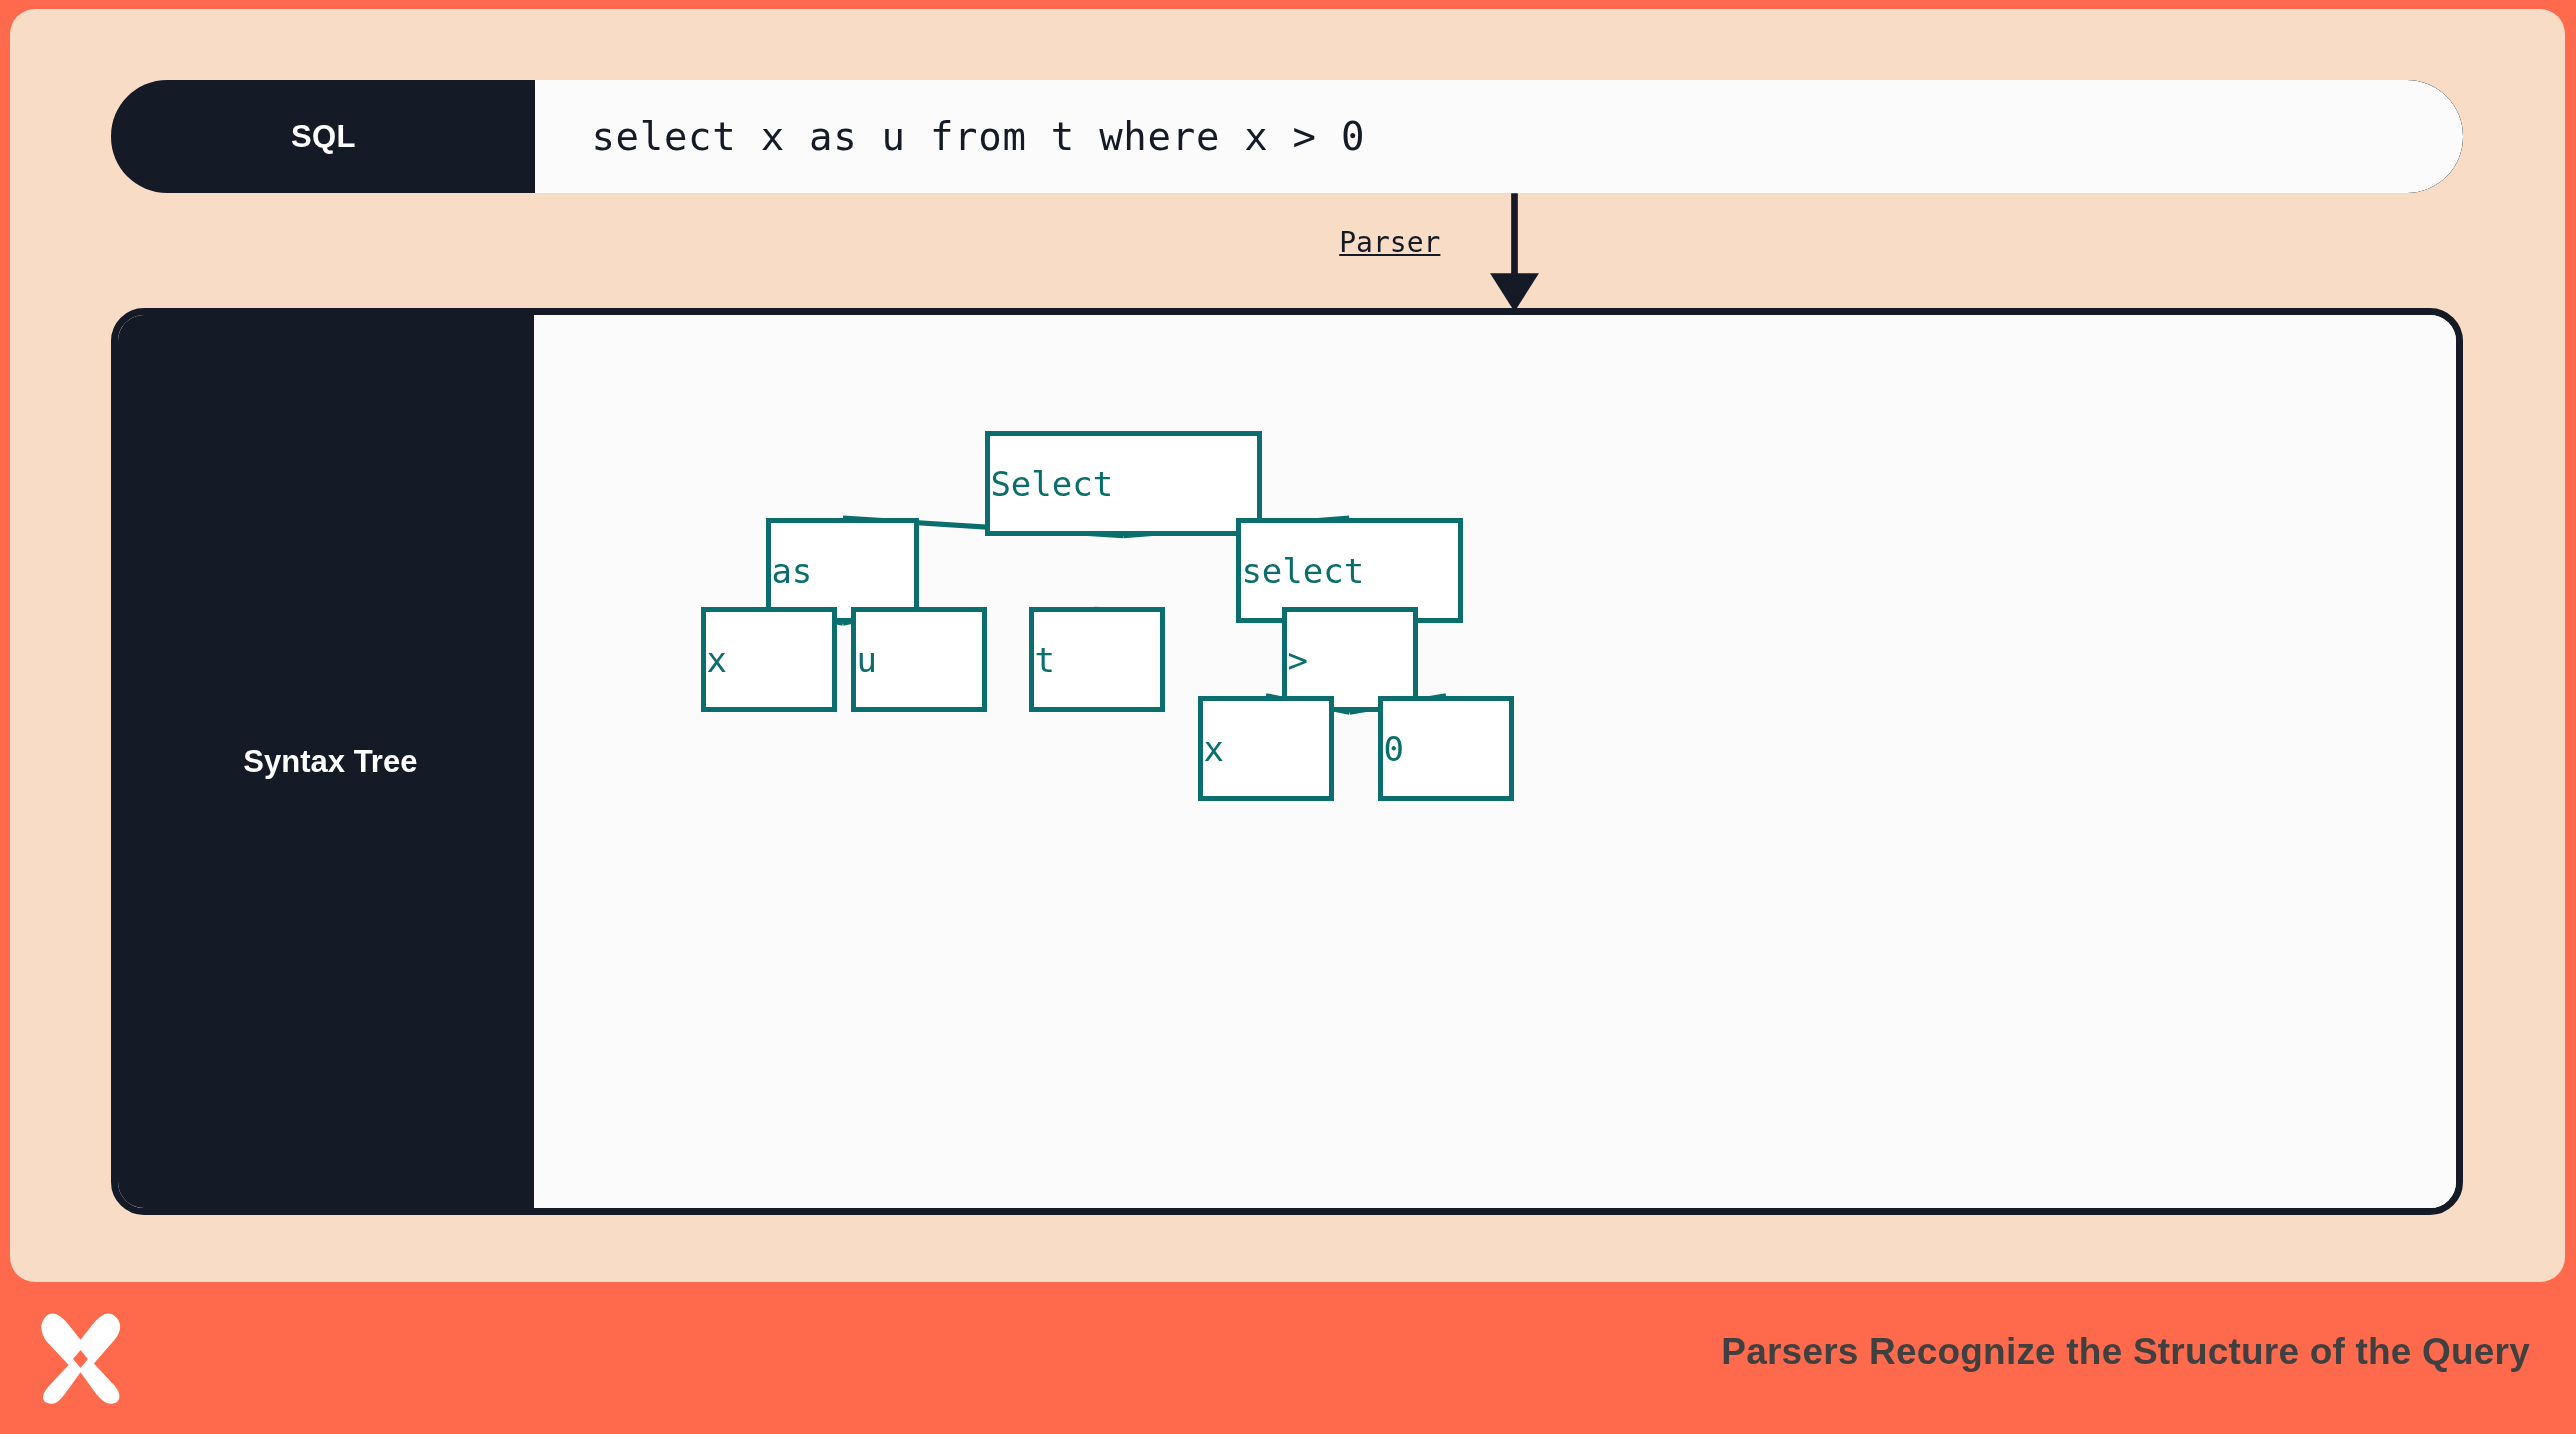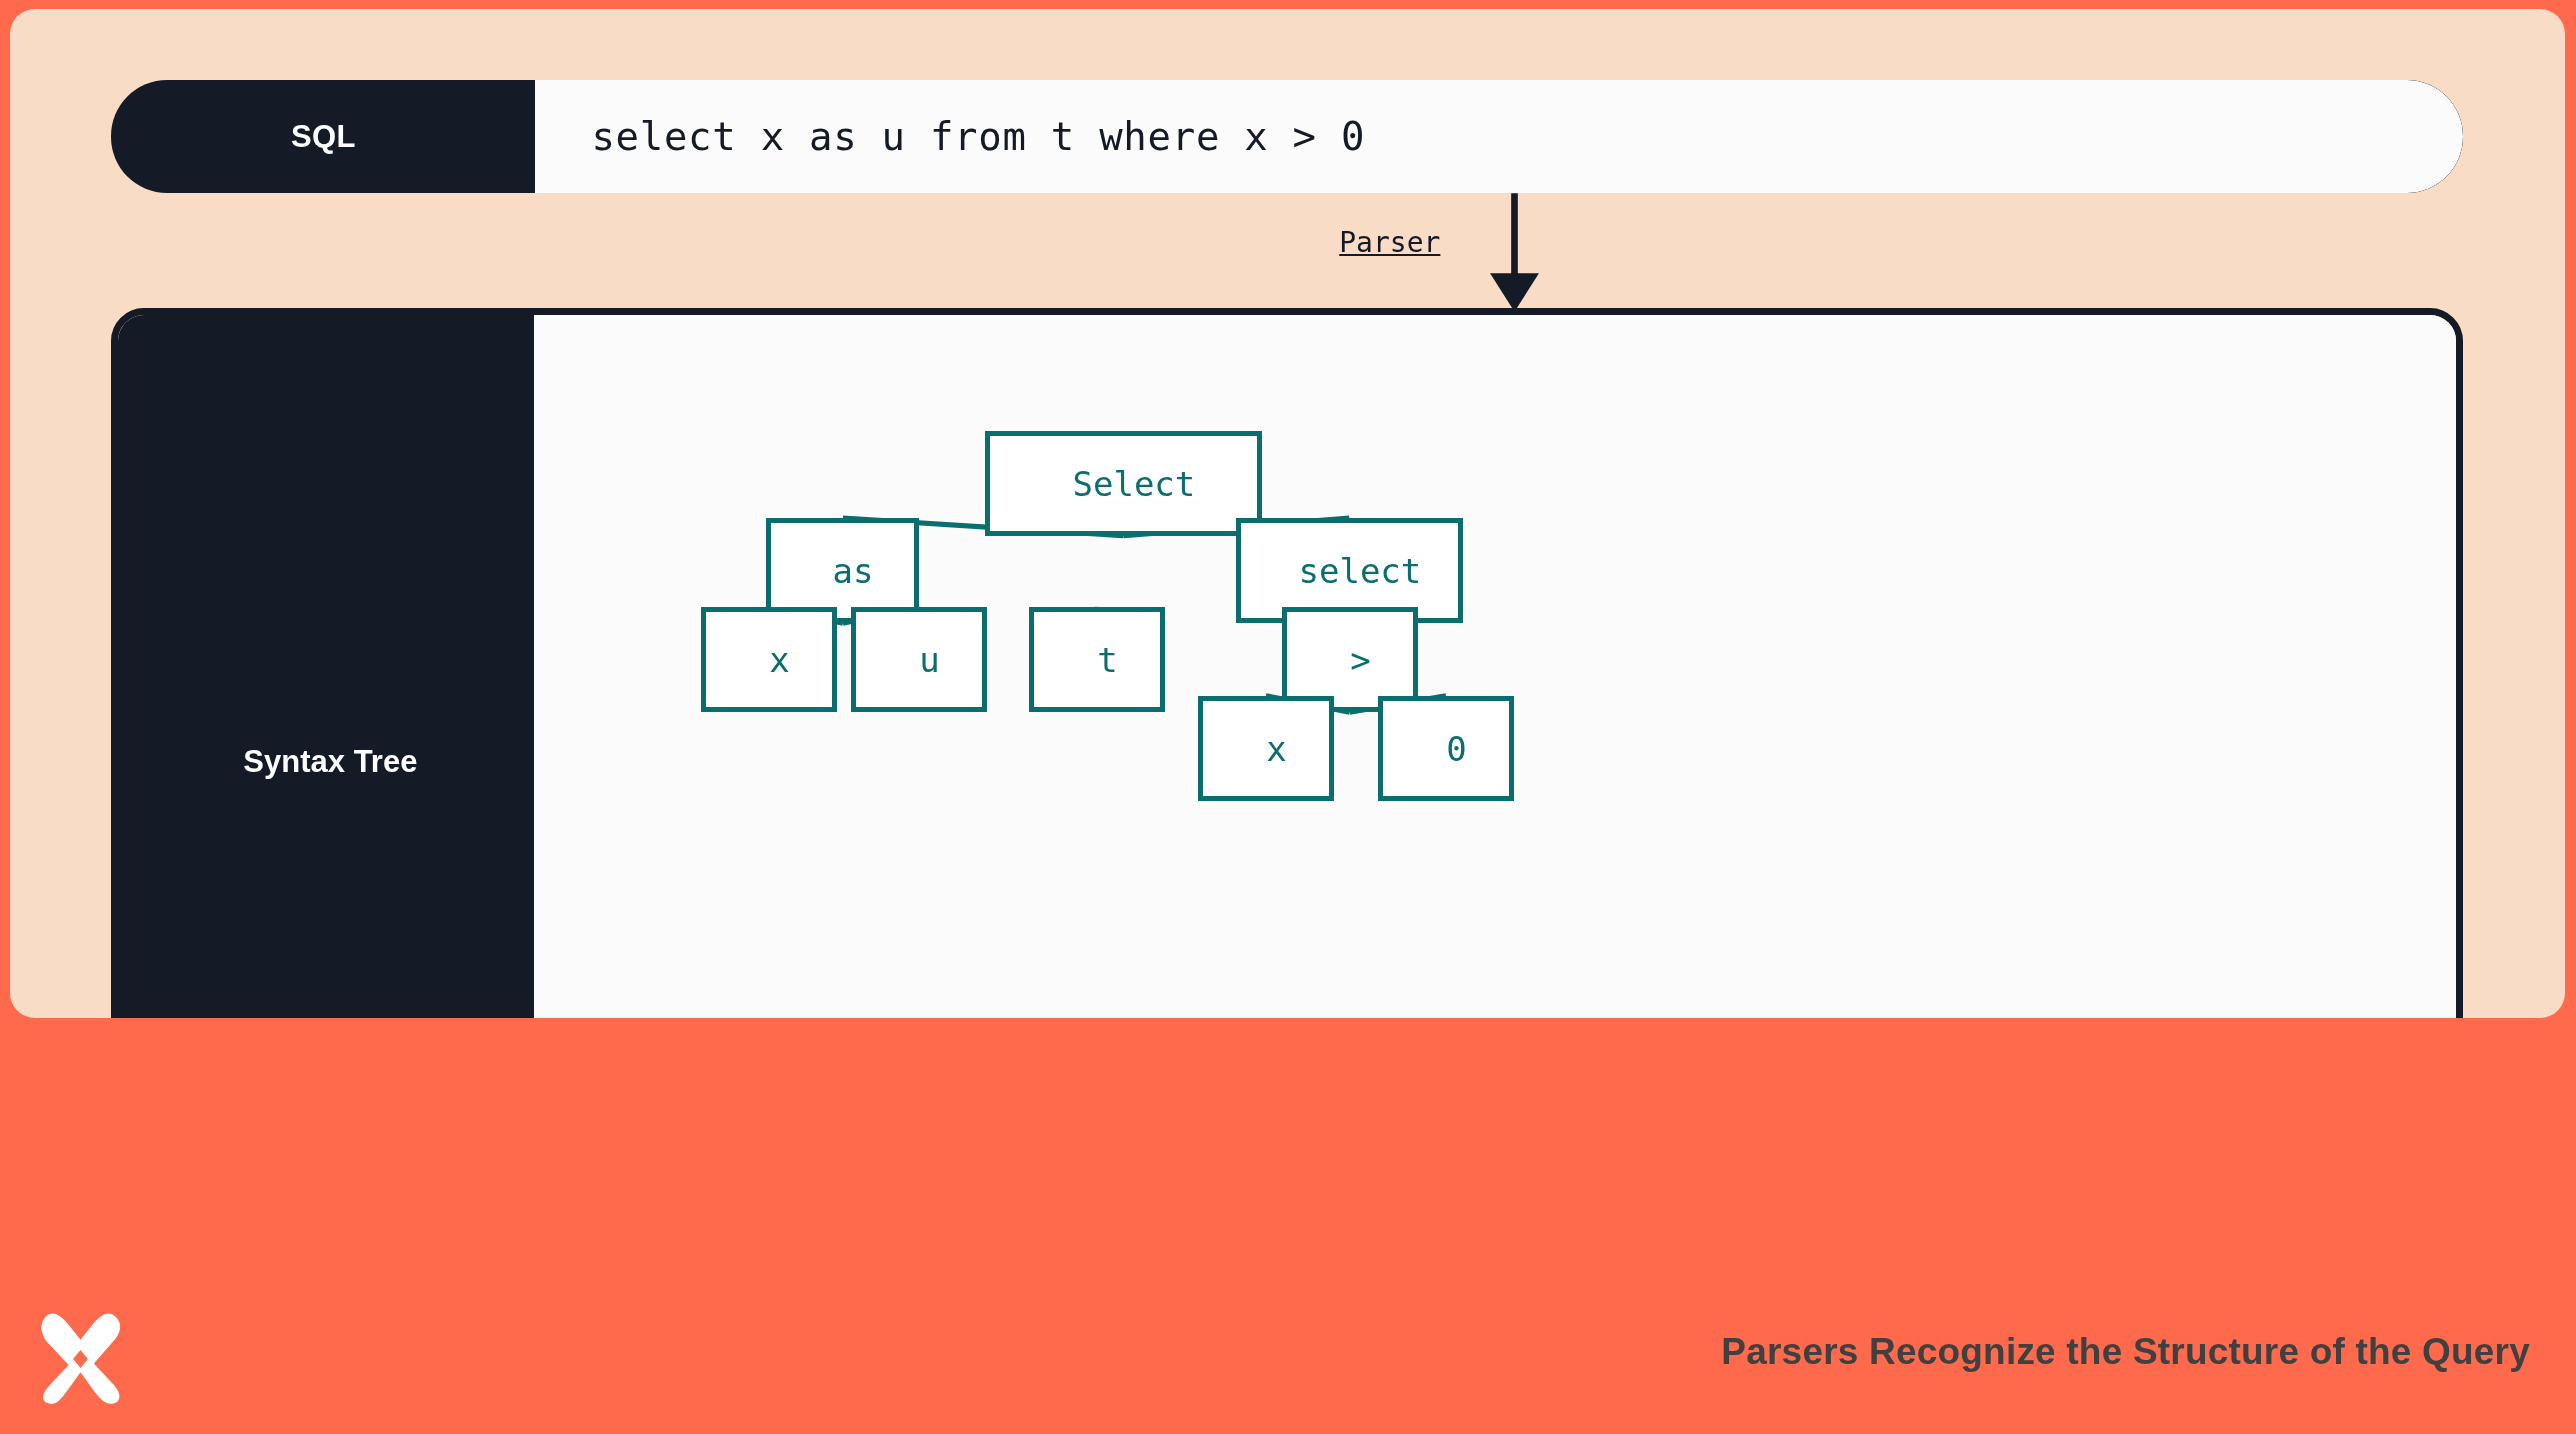--- a/index.html
+++ b/index.html
@@ -15,21 +15,21 @@
     overflow: hidden;
     font-family: "Liberation Sans", sans-serif;
   }
 
   
   .stage {
     position: absolute;
     left: 10.4px;
     top: 9px;
     width: 2555px;
-    height: 1009px;
+    height: 1273px;
     background: #F9DCC5;
     border-radius: 25px;
     overflow: hidden;
   }
 
   
   .sql-bar {
     position: absolute;
     left: 101px;
     top: 71px;
@@ -130,23 +130,21 @@
   }
 
   
   .node {
     position: absolute;
     box-sizing: border-box;
     background: #FFFFFF;
     border: 5.2px solid #0A6E6E;
     display: flex;
     align-items: center;
-    justify-content: center;
     z-index: 3;
-    padding-left: 20px;
   }
   .node span {
     font-family: "DejaVu Sans Mono", monospace;
     font-size: 34px;
     color: #0A6E6E;
     line-height: 1;
   }
 
   
   .footer {

